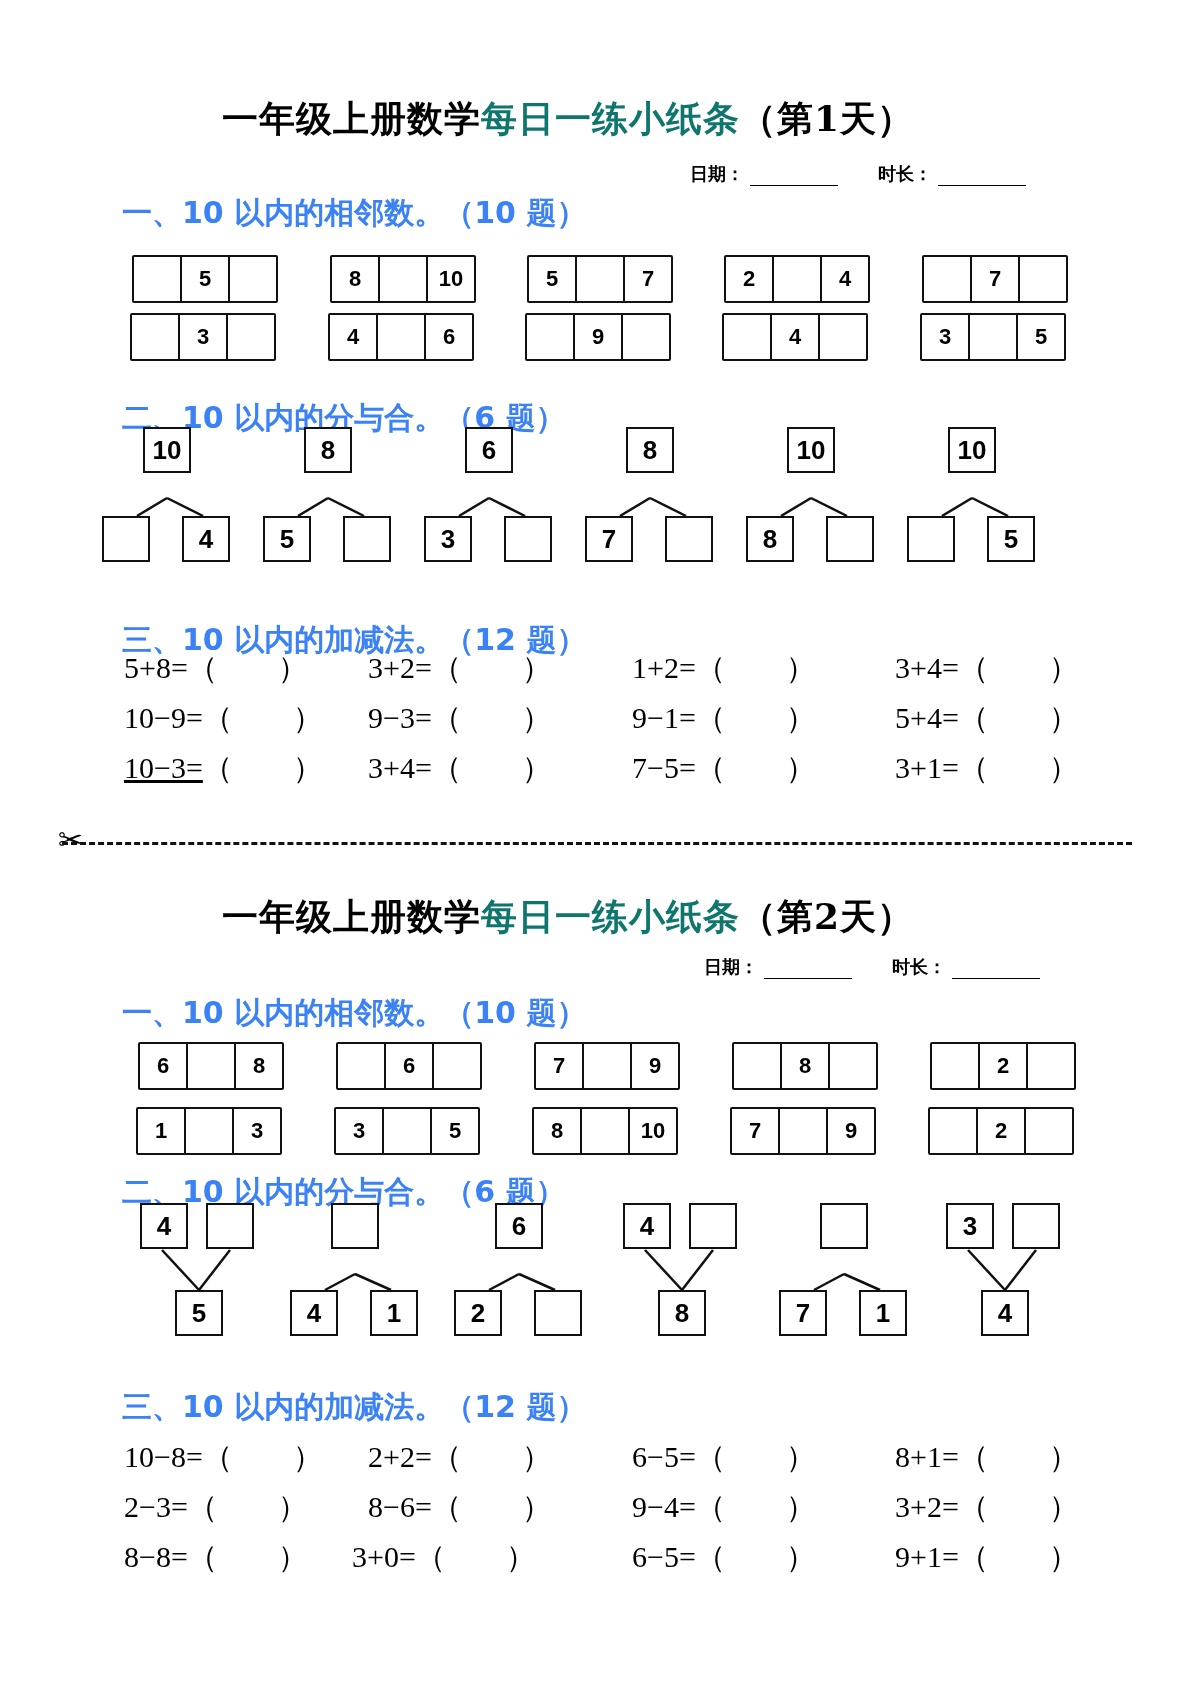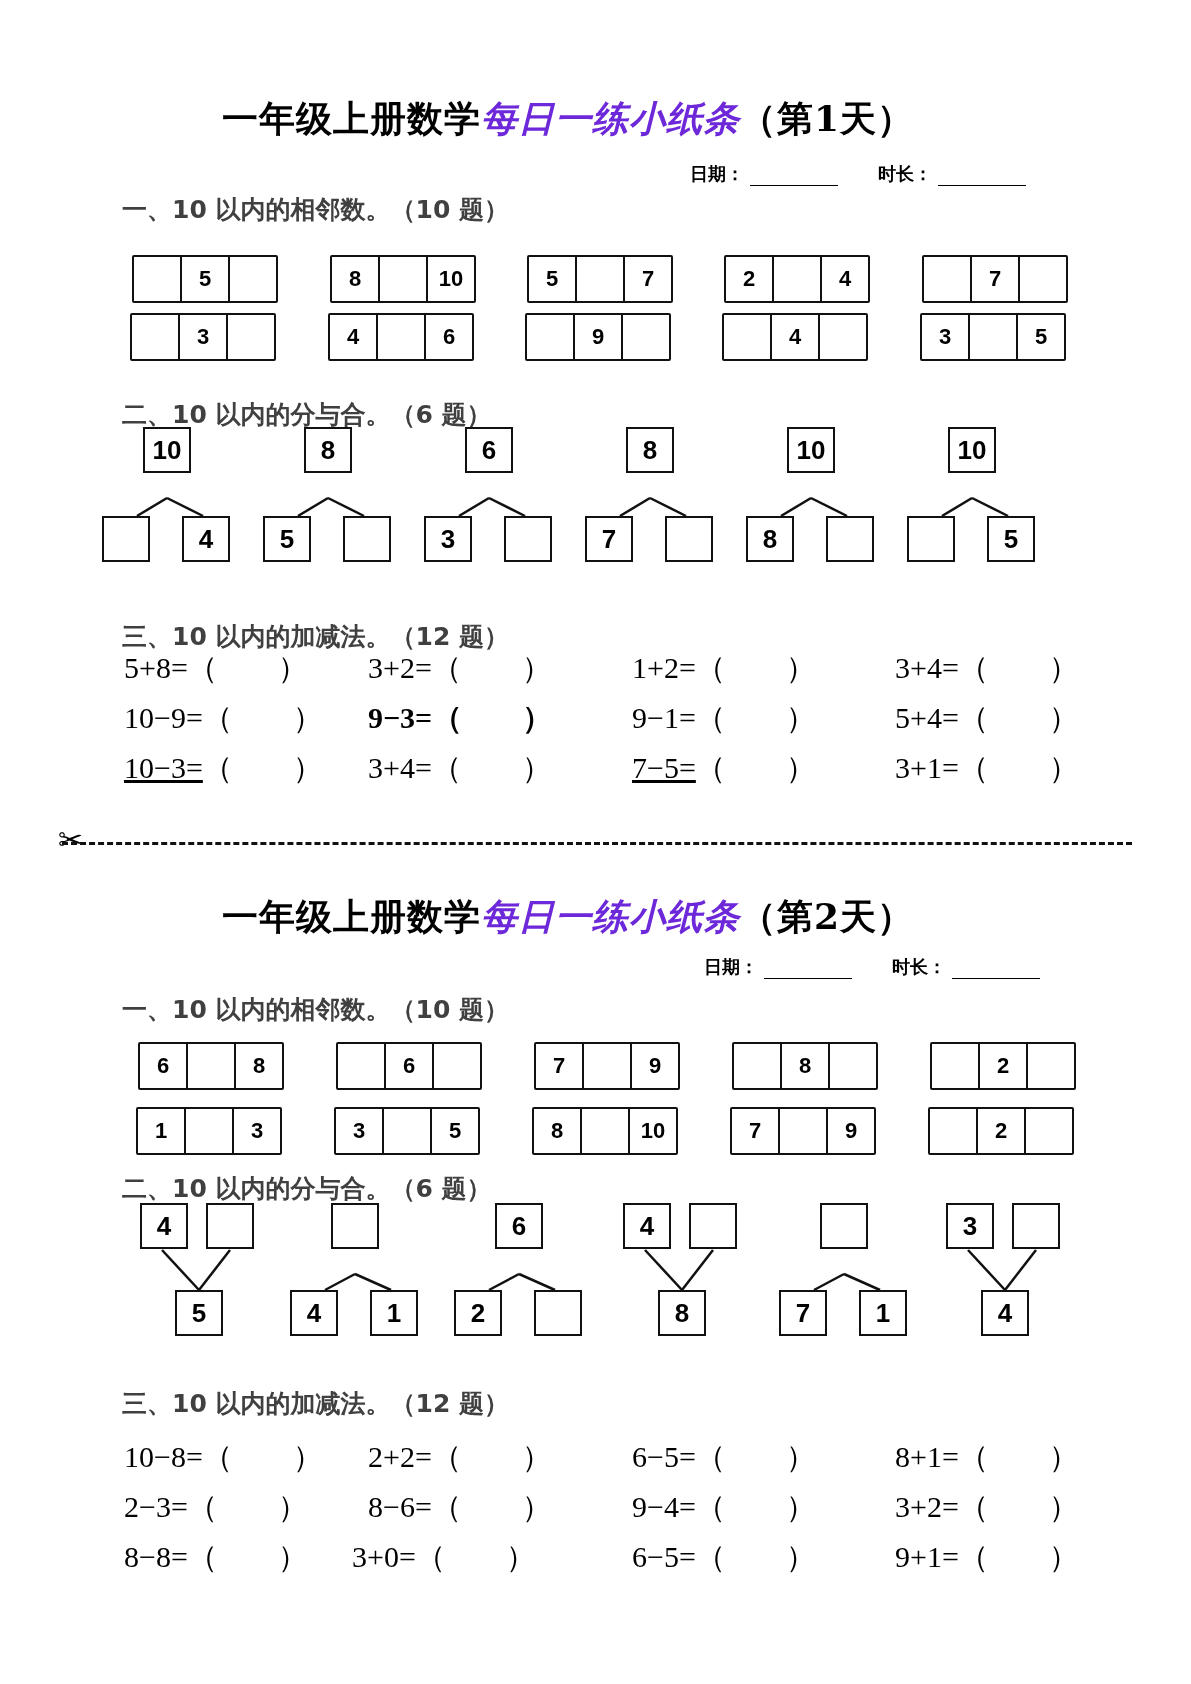--- a/index.html
+++ b/index.html
@@ -1,24 +1,24 @@
 <!DOCTYPE html>
 <html><head>
   <meta charset="utf-8">
   <style>
     html, body { margin: 0; padding: 0; background: #ffffff; }
     body { width: 1191px; height: 1684px; position: relative; overflow: hidden;
            font-family: "DejaVu Sans", sans-serif; color: #000; }
     .abs { position: absolute; }
     .title { font-family: "DejaVu Serif", serif; font-weight: bold; font-size: 36px;
              letter-spacing: 1px; white-space: nowrap; }
-    .title .red { color: #6d28d9; font-style: italic; }
+    .title .red { color: #0f766e; }
     .meta { font-weight: bold; font-size: 18px; white-space: nowrap; }
     .meta .blank { display: inline-block; width: 88px; border-bottom: 1.5px solid #000; margin: 0 40px 0 6px; height: 16px; vertical-align: bottom; }
-    .sec { color: #404040; font-size: 25px; font-weight: bold; white-space: nowrap; }
+    .sec { color: #3b82f6; font-size: 30px; font-weight: bold; white-space: nowrap; }
     .triple { display: flex; border: 2.5px solid #111; border-radius: 2px; height: 44px; }
     .triple .cell { width: 46px; height: 44px; display: flex; align-items: center; justify-content: center;
                     font-family: "Liberation Sans", sans-serif; font-weight: bold; font-size: 22px; }
     .triple .cell + .cell { border-left: 2.5px solid #111; }
     .box { position: absolute; width: 44px; height: 42px; border: 2.5px solid #111; background: #fff;
            display: flex; align-items: center; justify-content: center;
            font-family: "Liberation Sans", sans-serif; font-size: 26px; font-weight: bold; }
     svg.lines { position: absolute; overflow: visible; }
     .eq { font-family: "Liberation Serif", serif; font-size: 30px; white-space: nowrap; }
     .eq .paren { display: inline-block; }
@@ -146,26 +146,26 @@
     </div>
   </div>
 
 <div class="abs sec" style="left:122px; top:620px;">三、10 以内的加减法。（12 题）</div>
 <div id="d1s3">
     <div class="abs eq" style="left:124px; top:648px;"><span>5+8=</span><span class="paren">（</span><span class="abs" style="display:inline-block; width:60px; height:30px; position:relative;"></span><span class="paren">）</span></div>
     <div class="abs eq" style="left:368px; top:648px;"><span>3+2=</span><span class="paren">（</span><span class="abs" style="display:inline-block; width:60px; height:30px; position:relative;"></span><span class="paren">）</span></div>
     <div class="abs eq" style="left:632px; top:648px;"><span>1+2=</span><span class="paren">（</span><span class="abs" style="display:inline-block; width:60px; height:30px; position:relative;"></span><span class="paren">）</span></div>
     <div class="abs eq" style="left:895px; top:648px;"><span>3+4=</span><span class="paren">（</span><span class="abs" style="display:inline-block; width:60px; height:30px; position:relative;"></span><span class="paren">）</span></div>
     <div class="abs eq" style="left:124px; top:698px;"><span>10−9=</span><span class="paren">（</span><span class="abs" style="display:inline-block; width:60px; height:30px; position:relative;"></span><span class="paren">）</span></div>
-    <div class="abs eq" style="left:368px; top:698px;font-weight:bold;"><span>9−3=</span><span class="paren">（</span><span class="abs" style="display:inline-block; width:60px; height:30px; position:relative;"></span><span class="paren">）</span></div>
+    <div class="abs eq" style="left:368px; top:698px;"><span>9−3=</span><span class="paren">（</span><span class="abs" style="display:inline-block; width:60px; height:30px; position:relative;"></span><span class="paren">）</span></div>
     <div class="abs eq" style="left:632px; top:698px;"><span>9−1=</span><span class="paren">（</span><span class="abs" style="display:inline-block; width:60px; height:30px; position:relative;"></span><span class="paren">）</span></div>
     <div class="abs eq" style="left:895px; top:698px;"><span>5+4=</span><span class="paren">（</span><span class="abs" style="display:inline-block; width:60px; height:30px; position:relative;"></span><span class="paren">）</span></div>
     <div class="abs eq" style="left:124px; top:748px;text-decoration:underline;"><span>10−3=</span><span class="paren">（</span><span class="abs" style="display:inline-block; width:60px; height:30px; position:relative;"></span><span class="paren">）</span></div>
     <div class="abs eq" style="left:368px; top:748px;"><span>3+4=</span><span class="paren">（</span><span class="abs" style="display:inline-block; width:60px; height:30px; position:relative;"></span><span class="paren">）</span></div>
-    <div class="abs eq" style="left:632px; top:748px;text-decoration:underline;"><span>7−5=</span><span class="paren">（</span><span class="abs" style="display:inline-block; width:60px; height:30px; position:relative;"></span><span class="paren">）</span></div>
+    <div class="abs eq" style="left:632px; top:748px;"><span>7−5=</span><span class="paren">（</span><span class="abs" style="display:inline-block; width:60px; height:30px; position:relative;"></span><span class="paren">）</span></div>
     <div class="abs eq" style="left:895px; top:748px;font-family:Liberation Serif, serif;"><span>3+1=</span><span class="paren">（</span><span class="abs" style="display:inline-block; width:60px; height:30px; position:relative;"></span><span class="paren">）</span></div>
   </div>
 
 <div class="abs" style="left:58px; top:825px; font-size:30px; line-height:30px;">✂</div>
 <div class="cut"></div>
 
 <div class="abs title" style="left:222px; top:893px;">
   <span>一年级上册数学</span><span class="red">每日一练小纸条</span><span>（第2天）</span>
 </div>
 <div class="abs meta" style="left:704px; top:955px;">

